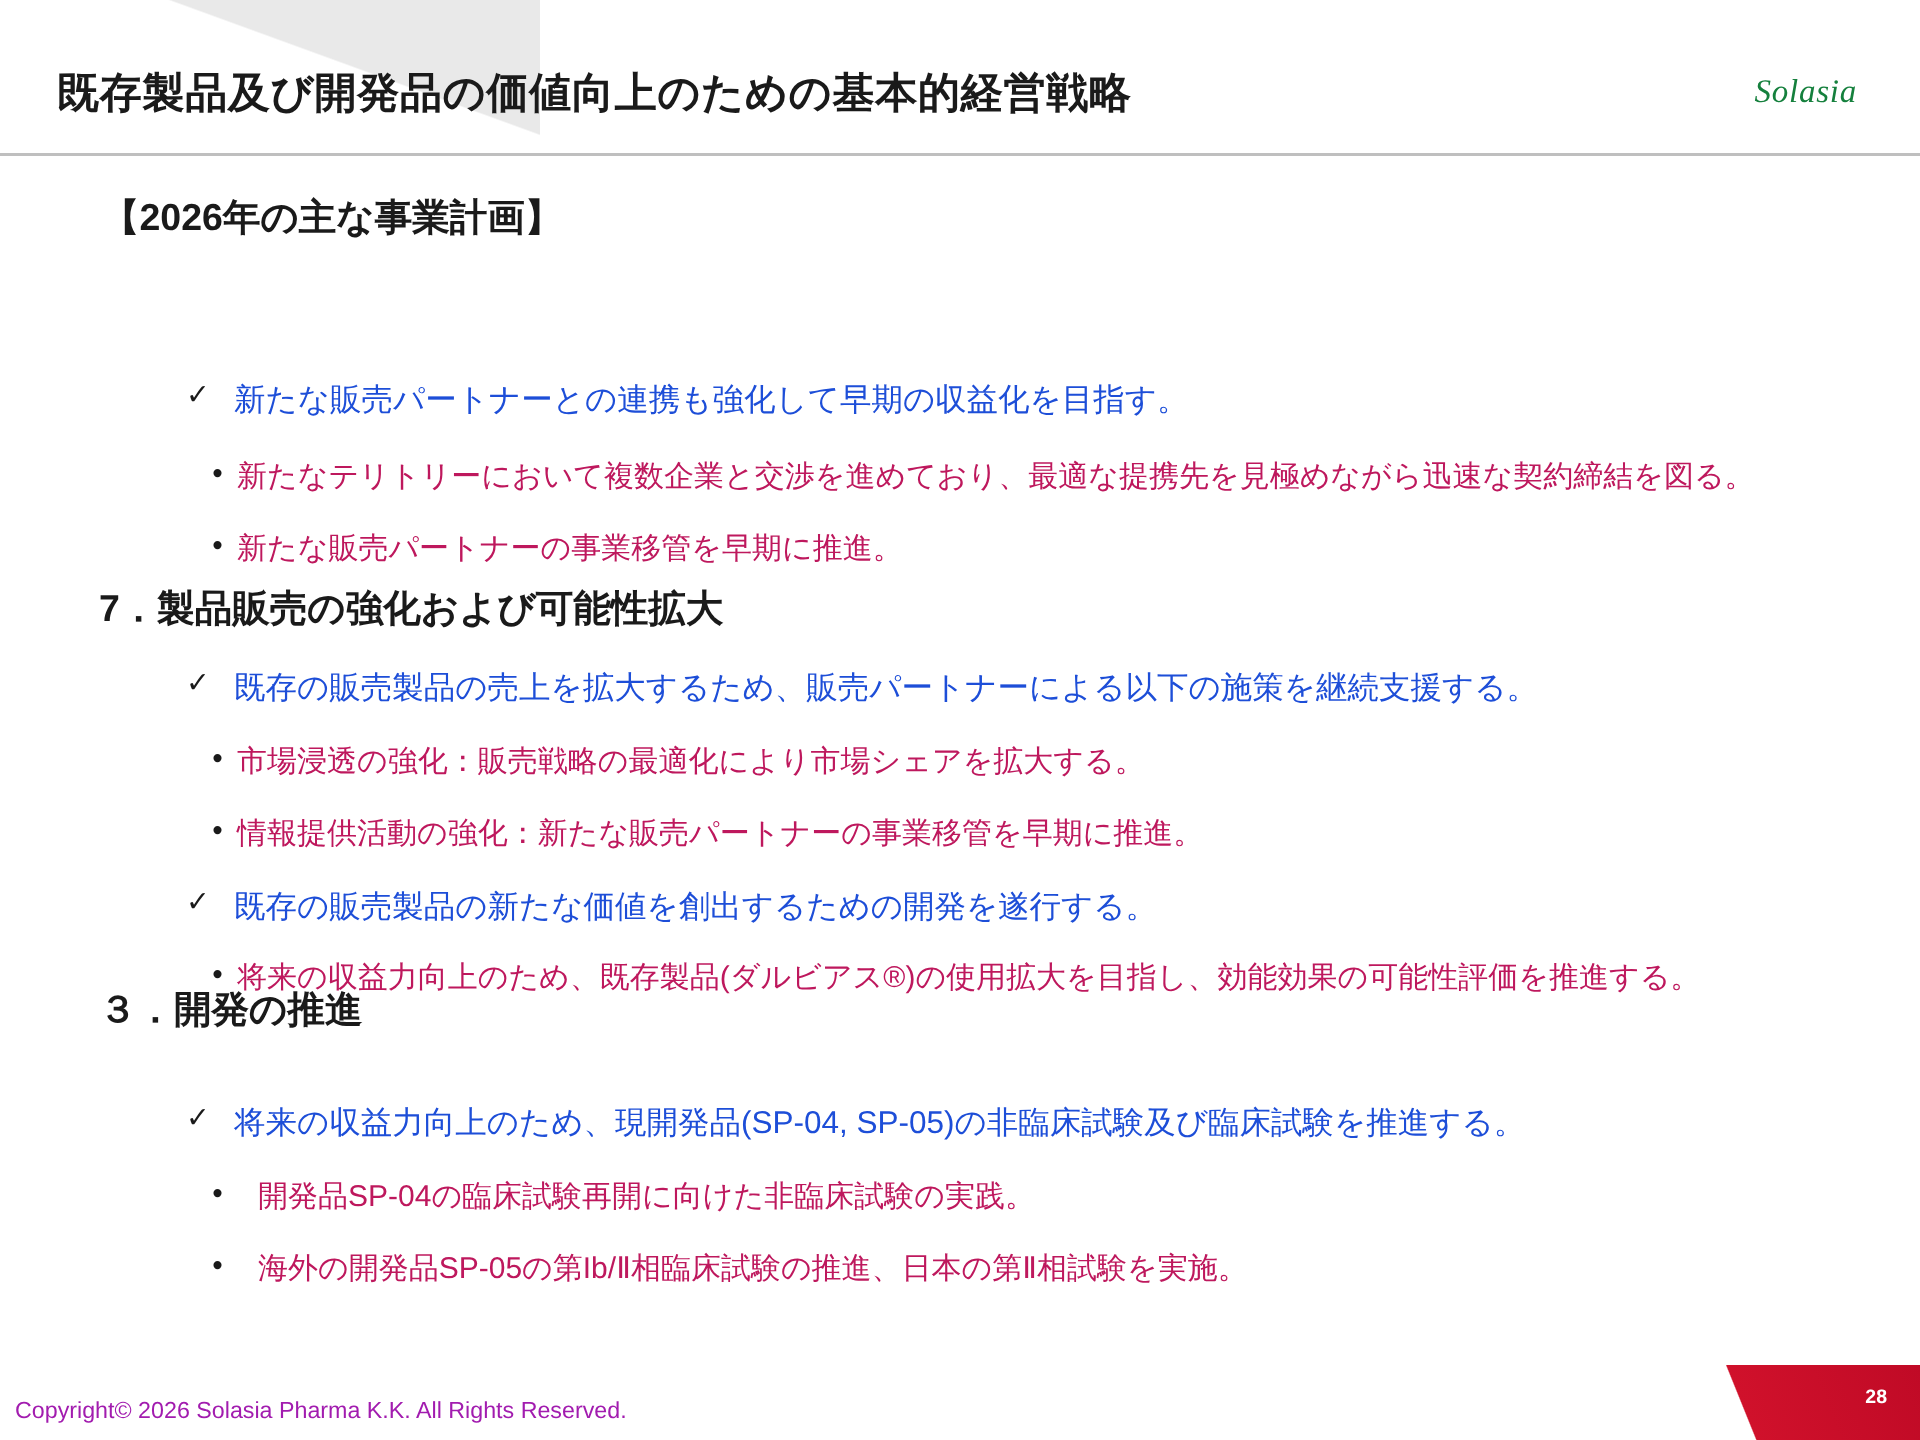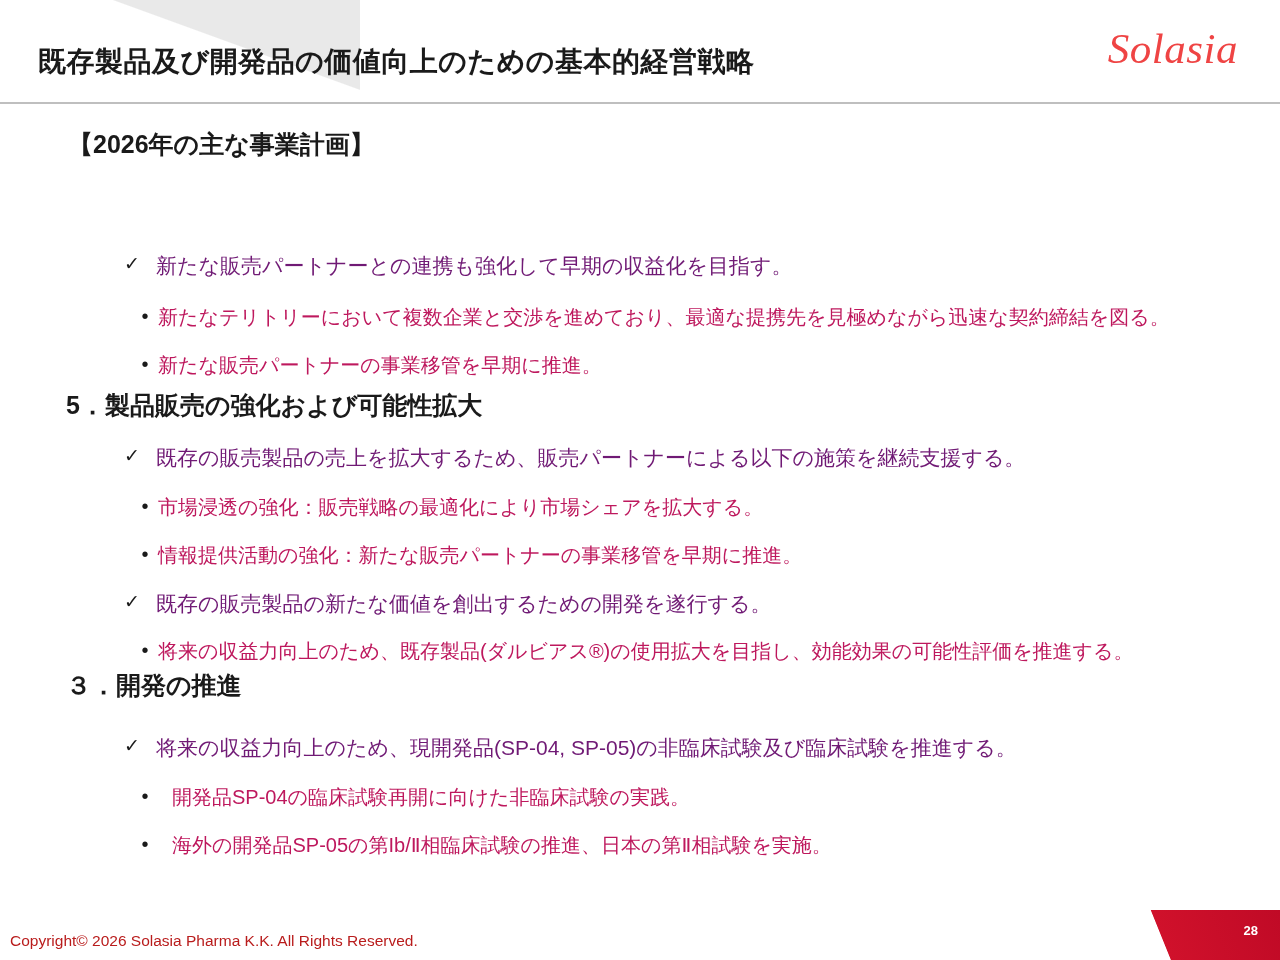--- a/index.html
+++ b/index.html
@@ -54,25 +54,25 @@
     top: 43px;
     font-size: 28px;
     font-weight: bold;
     letter-spacing: 0.5px;
     color: #1a1a1a;
     white-space: nowrap;
   }
   .logo {
     position: absolute;
     right: 42px;
-    top: 24px;
+    top: 48px;
     font-family: "Liberation Serif", "DejaVu Serif", serif;
     font-style: italic;
-    font-size: 43px;
-    color: #ef4444;
+    font-size: 22px;
+    color: #15803d;
     letter-spacing: 0.5px;
   }
 
   
   .content {
     position: absolute;
     left: 0;
     top: 104px;
     width: 1280px;
     height: 806px;
@@ -83,21 +83,21 @@
     position: absolute;
     font-size: 25px;
     font-weight: bold;
     color: #1a1a1a;
     white-space: nowrap;
   }
 
   .heading-main { left: 36px; top: 24px; }
   .h1 { left: 34px; top: 94px; }
   .h2 { left: 34px; top: 285px; }
-  .h3 { left: 34px; top: 565px; text-align: center; }
+  .h3 { left: 34px; top: 552px; text-align: center; }
 
   .row {
     position: absolute;
     display: flex;
     align-items: flex-start;
     white-space: nowrap;
   }
   .bullet-check {
     width: 32px;
     flex: 0 0 32px;
@@ -109,21 +109,21 @@
   }
   .bullet-dot {
     width: 26px;
     flex: 0 0 26px;
     font-size: 20px;
     color: #1a1a1a;
     text-align: center;
     line-height: 1;
     padding-top: 2px;
   }
-  .lvl1 { font-size: 21px; color: #701a75; }
+  .lvl1 { font-size: 21px; color: #1d4ed8; }
   .lvl2 { font-size: 20px; color: #be185d; }
 
   .r-1-1 { left: 60px;  top: 148px; }
   .r-1-2 { left: 100px; top: 200px; }
   .r-1-3 { left: 100px; top: 248px; }
 
   .r-2-1 { left: 60px;  top: 340px; }
   .r-2-2 { left: 100px; top: 390px; }
   .r-2-3 { left: 100px; top: 438px; }
   .r-2-4 { left: 60px;  top: 486px; }
@@ -143,21 +143,21 @@
     top: 910px;
     width: 1280px;
     height: 50px;
     background: #ffffff;
   }
   .copyright {
     position: absolute;
     left: 10px;
     top: 22px;
     font-size: 15.5px;
-    color: #b91c1c;
+    color: #a21caf;
     white-space: nowrap;
   }
   .footer-red {
     position: absolute;
     right: 0;
     top: 0;
     width: 160px;
     height: 50px;
     background: linear-gradient(68deg, #ffffff 0%, #ffffff 28%, #d0112b 28.5%, #c00a26 100%);
   }
@@ -192,21 +192,21 @@
   </div>
   <div class="row r-1-2">
     <span class="bullet-dot">•</span>
     <span class="txt lvl2">新たなテリトリーにおいて複数企業と交渉を進めており、最適な提携先を見極めながら迅速な契約締結を図る。</span>
   </div>
   <div class="row r-1-3">
     <span class="bullet-dot">•</span>
     <span class="txt lvl2">新たな販売パートナーの事業移管を早期に推進。</span>
   </div>
 
-  <div class="section-head h2">5．製品販売の強化および可能性拡大</div>
+  <div class="section-head h2">7．製品販売の強化および可能性拡大</div>
 
   <div class="row r-2-1">
     <span class="bullet-check">✓</span>
     <span class="txt lvl1">既存の販売製品の売上を拡大するため、販売パートナーによる以下の施策を継続支援する。</span>
   </div>
   <div class="row r-2-2">
     <span class="bullet-dot">•</span>
     <span class="txt lvl2">市場浸透の強化：販売戦略の最適化により市場シェアを拡大する。</span>
   </div>
   <div class="row r-2-3">

